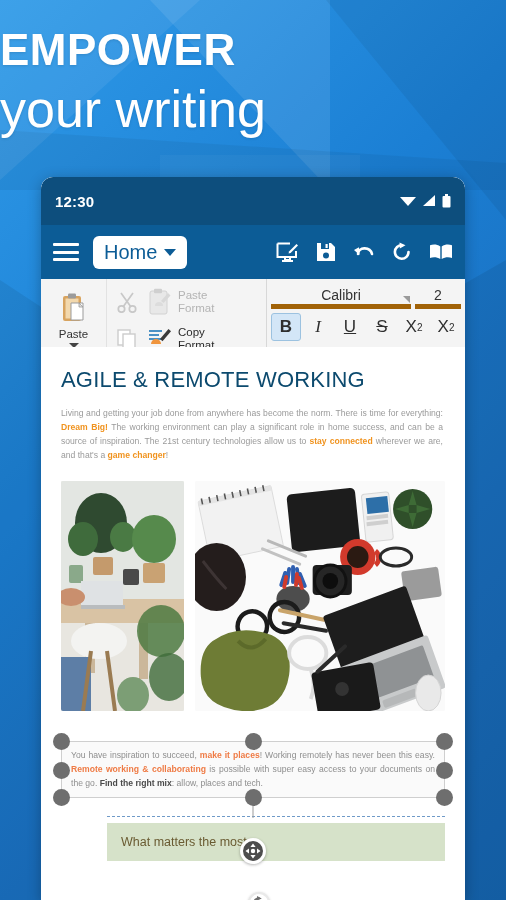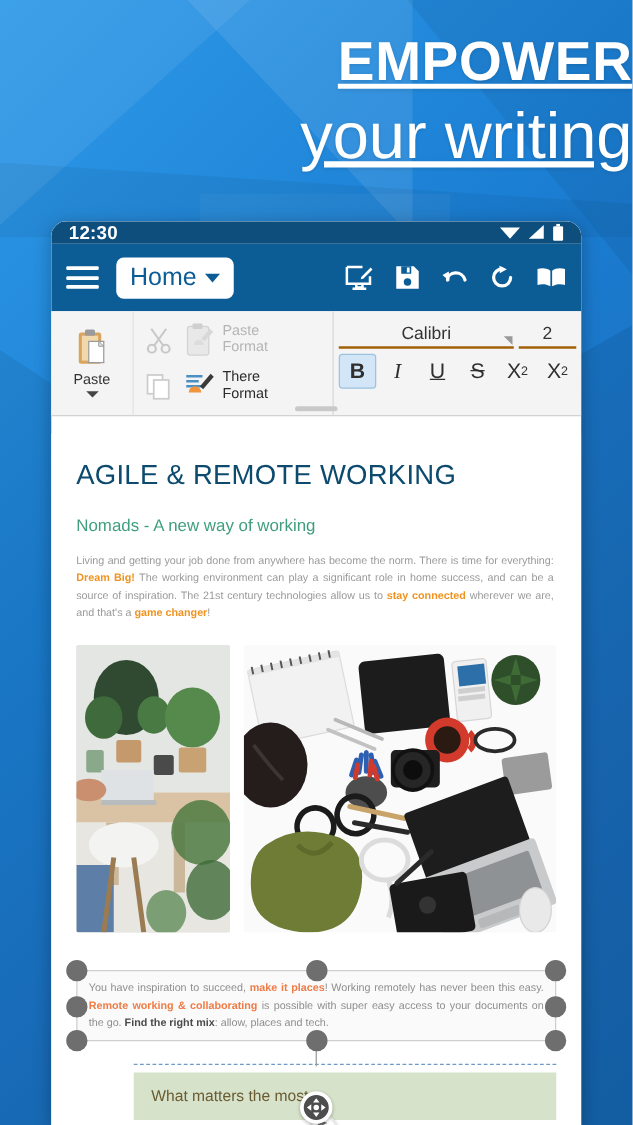--- a/index.html
+++ b/index.html
@@ -28,40 +28,39 @@
         background: rgba(0,0,0,0.05); clip-path: polygon(0 100%, 0 0, 100% 55%, 100% 100%); }
   .f5 { bottom:0; left:0; width:170px; height:620px;
         background: rgba(0,0,0,0.07); clip-path: polygon(0 0, 100% 18%, 100% 100%, 0 100%); }
   .f6 { bottom:0; right:0; width:180px; height:640px;
         background: rgba(0,0,0,0.08); clip-path: polygon(0 16%, 100% 0, 100% 100%, 0 100%); }
   .f7 { top:155px; left:160px; width:200px; height:760px;
         background: rgba(255,255,255,0.035); }
 
   #promo-title-wrap {
     position: absolute; top: 28px; left: 0; right: 0;
-    text-align: right; color: #ffffff;
+    text-align: left; color: #ffffff;
     text-shadow: 0 1px 3px rgba(0,0,0,0.12);
-    text-decoration: underline;
   }
   #promo-line1 { font-size: 44px; font-weight: bold; letter-spacing: 0.5px; line-height: 1.0; }
   #promo-line2 { font-size: 52px; font-weight: normal; line-height: 1.3; margin-top: 4px; }
 
   
   #phone {
     position: absolute; left: 41px; top: 177px;
     width: 424px; height: 723px;
     background: #fff;
     border-radius: 12px 12px 0 0;
     overflow: hidden;
     box-shadow: 0 3px 14px rgba(0,0,0,0.28);
   }
 
   
   #status-bar {
-    height: 18px; background: #0d4e7d;
+    height: 48px; background: #0d4e7d;
     display: flex; align-items: center;
     padding: 0 14px; color: #fff;
     border-radius: 12px 12px 0 0;
   }
   #status-time { font-size: 15px; font-weight: 600; letter-spacing: 0.2px; }
   #status-icons { margin-left: auto; display: flex; align-items: center; gap: 6px; }
   .sb-ic { display:block; }
 
   
   #app-bar {
@@ -105,21 +104,21 @@
     align-items:center; padding: 4px 0;
     border-right: 1px solid #d8d8d8;
   }
   .clip-cell { display:flex; align-items:center; justify-content:center; }
   .clip-lbl { font-size: 11.5px; line-height: 1.15; }
   .clip-lbl.dim { color:#b4b4b4; }
   .clip-lbl.on  { color:#2b2b2b; }
 
   #rib-font { flex:1; display:flex; flex-direction:column; padding: 6px 0 0 0; min-width:0;}
   #font-row { display:flex; align-items:flex-end; padding: 0 4px; gap: 4px; }
-  .fld { border-bottom: 2px solid #a16207; position:relative;
+  .fld { border-bottom: 5px solid #a16207; position:relative;
          display:flex; align-items:center; justify-content:center;
          height: 24px; }
   #font-name-fld { flex: 1; min-width:0; }
   #font-size-fld { width: 46px; }
   .fld span { font-size: 14px; color:#333; white-space:nowrap; }
   .fld .tri { position:absolute; right:1px; bottom:1px; width:0;height:0;
               border-left:7px solid transparent; border-top:7px solid #9a9a9a; }
   #fmt-row { display:flex; align-items:center; gap: 2px; padding: 4px 2px 0 4px; }
   .fmt-btn { width: 30px; height: 28px; display:flex; align-items:center;
              justify-content:center; font-size: 17px; color:#2f2f2f;
@@ -309,21 +308,21 @@
         </svg>
       </div>
       <div class="clip-cell" style="justify-content:flex-start;">
         <svg width="26" height="28" viewBox="0 0 26 28" style="margin-right:5px;">
           <rect x="2" y="5" width="13" height="2" fill="#4a90c4"></rect>
           <rect x="2" y="9" width="10" height="2" fill="#4a90c4"></rect>
           <rect x="2" y="13" width="13" height="2" fill="#4a90c4"></rect>
           <path d="M4 19 a5 5 0 0 1 10 0 z" fill="#f0953d"></path>
           <path d="M13 14 L21.5 4 L24 6.3 L15.5 16.3 Z" fill="#3a3a3a"></path>
         </svg>
-        <span class="clip-lbl on"><span>There</span><br><span>Format</span></span>
+        <span class="clip-lbl on"><span>Copy</span><br><span>Format</span></span>
       </div>
     </div>
 
     <div id="rib-font">
       <div id="font-row">
         <div class="fld" id="font-name-fld">
           <span>Calibri</span>
           <span class="tri"></span>
         </div>
         <div class="fld" id="font-size-fld">
@@ -353,21 +352,20 @@
           </div>
       </div>
     </div>
 
     <div id="ribbon-grip"></div>
   </div>
 
   <div id="doc">
 
     <div id="doc-h1">AGILE &amp; REMOTE WORKING</div>
-    <div id="doc-h2">Nomads - A new way of working</div>
 
     <div id="doc-p1">
       <span>Living and getting your job done from anywhere has become the norm. There is time for everything: </span><b class="hl">Dream Big!</b><span> The working environment can play a significant role in home success, and can be a source of inspiration. The 21st century technologies allow us to </span><b class="hl">stay connected</b><span> wherever we are, and that's a </span><b class="hl">game changer</b><span>!</span>
     </div>
 
     <div id="collage">
       <div id="img-left">
         <svg width="123" height="230" viewBox="0 0 123 230" style="display:block;">
           <rect width="123" height="230" fill="#eceee9"></rect>
           <rect x="0" y="0" width="123" height="118" fill="#e3e6e2"></rect>

